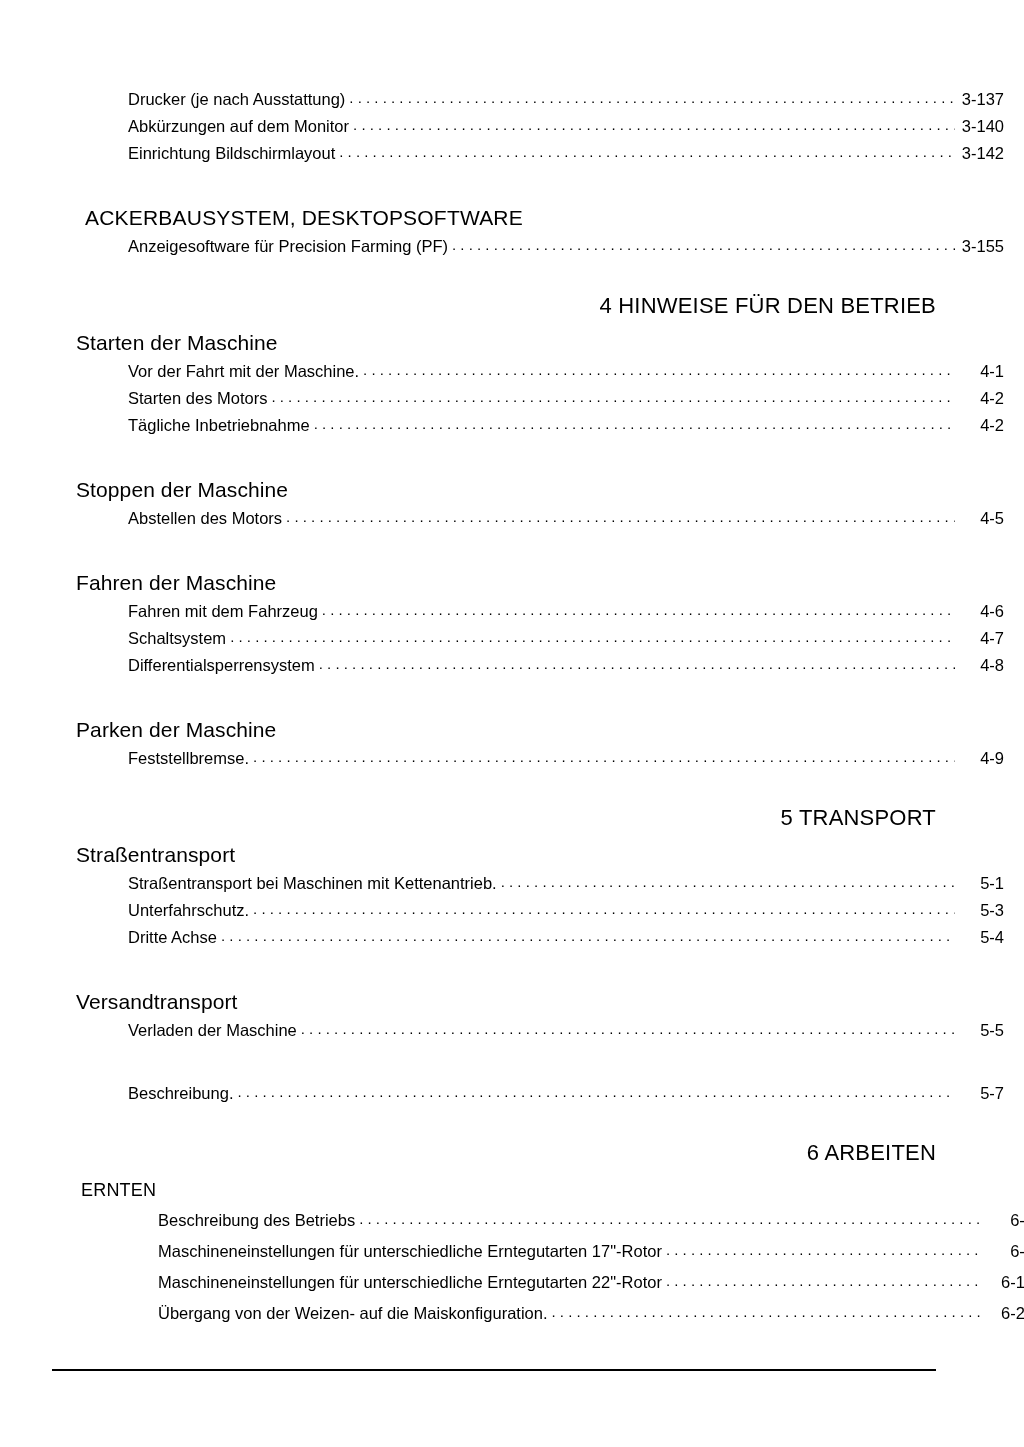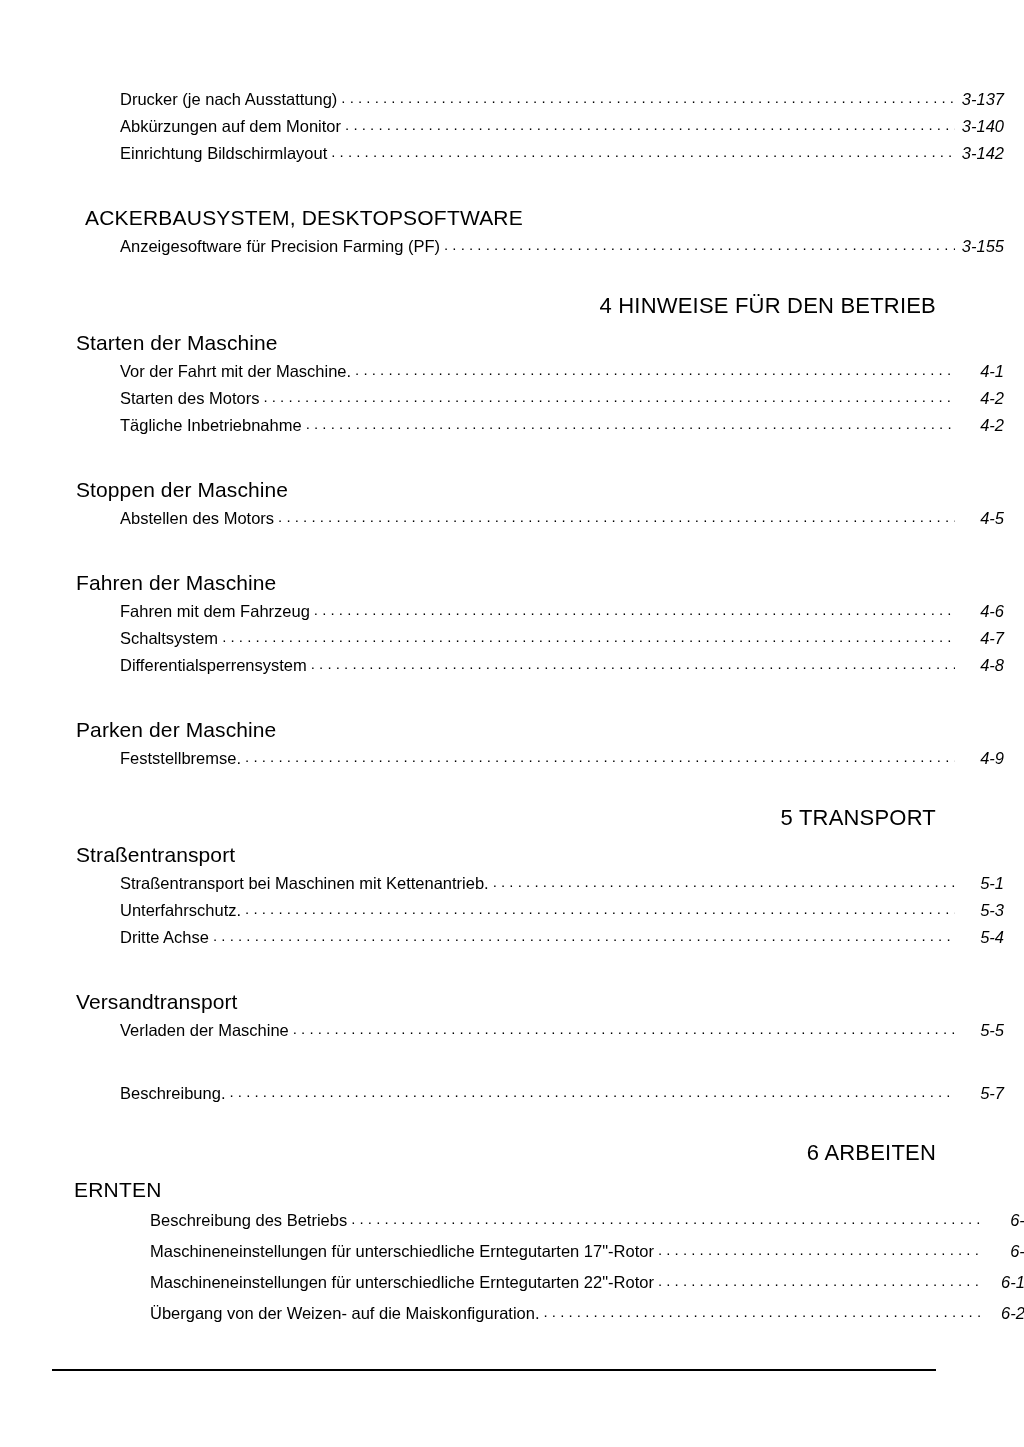--- a/index.html
+++ b/index.html
@@ -24,38 +24,38 @@
   }
 
   
   .entry {
     display: flex;
     align-items: baseline;
     width: 100%;
   }
   .entry .txt {
     white-space: pre;
+    margin-left: 8px;
   }
   .entry .leader {
     flex: 1 1 auto;
     overflow: hidden;
     white-space: nowrap;
     margin: 0 3px 0 4px;
     position: relative;
     bottom: 2px;
   }
   .entry .leader::before {
     content: ". . . . . . . . . . . . . . . . . . . . . . . . . . . . . . . . . . . . . . . . . . . . . . . . . . . . . . . . . . . . . . . . . . . . . . . . . . . . . . . . . . . . . . . . . . . . . . . . . . . . . . . . . . . . . . . . . . . . . . . . . . . . .";
     letter-spacing: 0px;
     font-size: 15px;
   }
   .entry .pg {
     white-space: pre;
     text-align: right;
-    font-style: italic;
   }
 
   
   .leaf {
     font-size: 16.5px;
     line-height: 26px;
     margin-left: 68px;
   }
   .leaf .pg { min-width: 46px; }
 
@@ -80,23 +80,23 @@
     letter-spacing: 0.2px;
     text-align: right;
   }
   .h-section {
     font-size: 21px;
     line-height: 30px;
     margin-left: 24px;
     letter-spacing: 0.1px;
   }
   .h-sub-caps {
-    font-size: 21px;
-    line-height: 30px;
-    margin-left: 22px;
+    font-size: 18px;
+    line-height: 30px;
+    margin-left: 29px;
     letter-spacing: 0.2px;
   }
   .sp-30 { height: 30px; }
   .sp-36 { height: 36px; }
   .sp-6  { height: 6px; }
 
   .rule {
     position: absolute;
     left: 52px;
     right: 88px;

